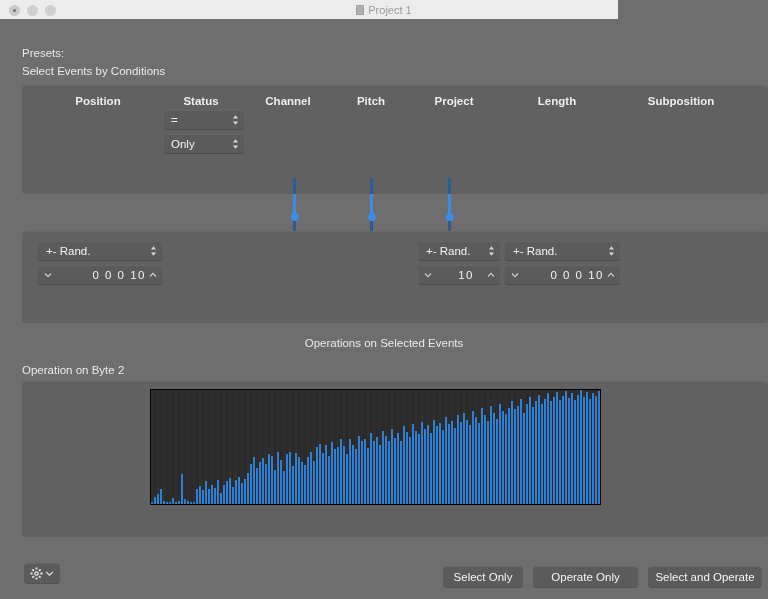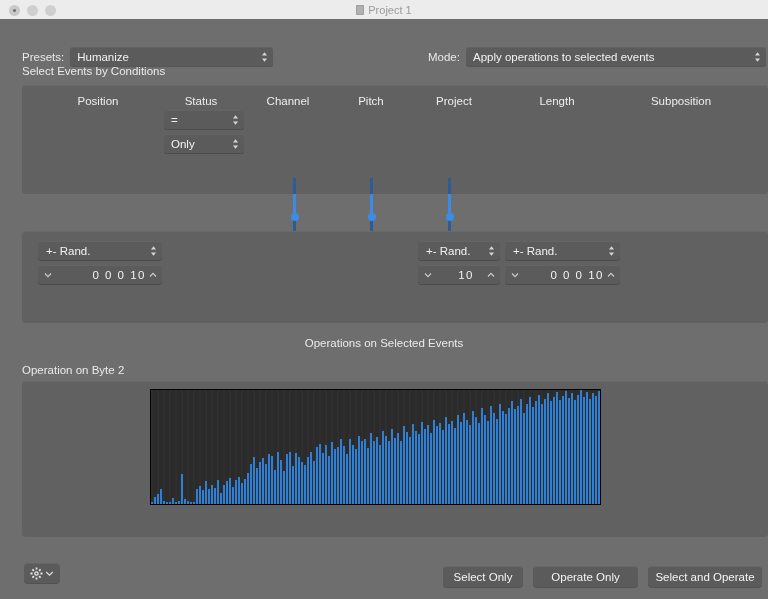--- a/index.html
+++ b/index.html
@@ -6,21 +6,21 @@
   body{
     width:768px;height:599px;overflow:hidden;
     background:#6e6e6e;
     font-family:"Liberation Sans","DejaVu Sans",sans-serif;
     -webkit-font-smoothing:antialiased;
   }
   .win{position:relative;width:768px;height:599px;}
 
   
   .titlebar{
-    position:absolute;left:0;top:0;width:768px;height:19px;
+    position:absolute;left:0;top:0;width:618px;height:19px;
     background:#ececec;border-bottom:1px solid #14b8a6;
   }
   .traffic{position:absolute;left:9px;top:5px;display:flex;gap:7px;}
   .dot{width:11px;height:11px;border-radius:50%;background:#cfcfcf;}
   .dot.first{background:#c9c9c9;position:relative;}
   .dot.first::after{
     content:"";position:absolute;left:4px;top:4px;width:3px;height:3px;
     border-radius:50%;background:#6e6e6e;
   }
   .title-wrap{
@@ -62,21 +62,21 @@
   .panel{
     position:absolute;background:#616161;border-radius:4px;
     box-shadow:inset 0 1px 0 rgba(255,255,255,.05);
   }
   .panel-cond{left:22px;top:85px;width:746px;height:109px;}
   .panel-ops{left:22px;top:231px;width:746px;height:92px;}
   .panel-chart{left:22px;top:381px;width:746px;height:156px;}
 
   .colhead{
     position:absolute;top:95px;font-size:11.5px;color:#ededed;
-    text-align:center;width:120px;
+    text-align:center;width:120px;font-weight:bold;
   }
 
   .smallpopup{
     position:absolute;height:19px;width:80px;
     background:#5b5b5b;border-radius:3px;
     box-shadow:0 1px 0 rgba(0,0,0,.22), inset 0 1px 0 rgba(255,255,255,.06);
     color:#f2f2f2;font-size:11.5px;
     display:flex;align-items:center;padding:0 18px 0 7px;
     box-sizing:border-box;cursor:default;
   }
@@ -169,37 +169,20 @@
     </div>
     <div class="title-wrap">
       <div class="title-icon"></div>
       <span class="title-text">Project 1</span>
     </div>
   </div>
 
   <div class="topbar">
     <div class="presets-row">
       <span class="lbl">Presets:</span>
-      <div class="popup wide-presets">
-        <span>Humanize</span>
-        <svg class="chev" viewBox="0 0 7 12">
-          <path d="M3.5 1.2 L6 4.4 L1 4.4 Z" fill="#d6d6d6"></path>
-          <path d="M3.5 10.8 L6 7.6 L1 7.6 Z" fill="#d6d6d6"></path>
-        </svg>
-      </div>
-    </div>
-    <div class="mode-row">
-      <span class="lbl">Mode:</span>
-      <div class="popup wide-mode">
-        <span>Apply operations to selected events</span>
-        <svg class="chev" viewBox="0 0 7 12">
-          <path d="M3.5 1.2 L6 4.4 L1 4.4 Z" fill="#d6d6d6"></path>
-          <path d="M3.5 10.8 L6 7.6 L1 7.6 Z" fill="#d6d6d6"></path>
-        </svg>
-      </div>
     </div>
   </div>
 
   <div class="sect-label" style="left:22px;top:65px;">Select Events by Conditions</div>
 
   <div class="panel panel-cond"></div>
 
   <div class="colhead" style="left:38px;">Position</div>
   <div class="colhead" style="left:141px;">Status</div>
   <div class="colhead" style="left:228px;">Channel</div>

